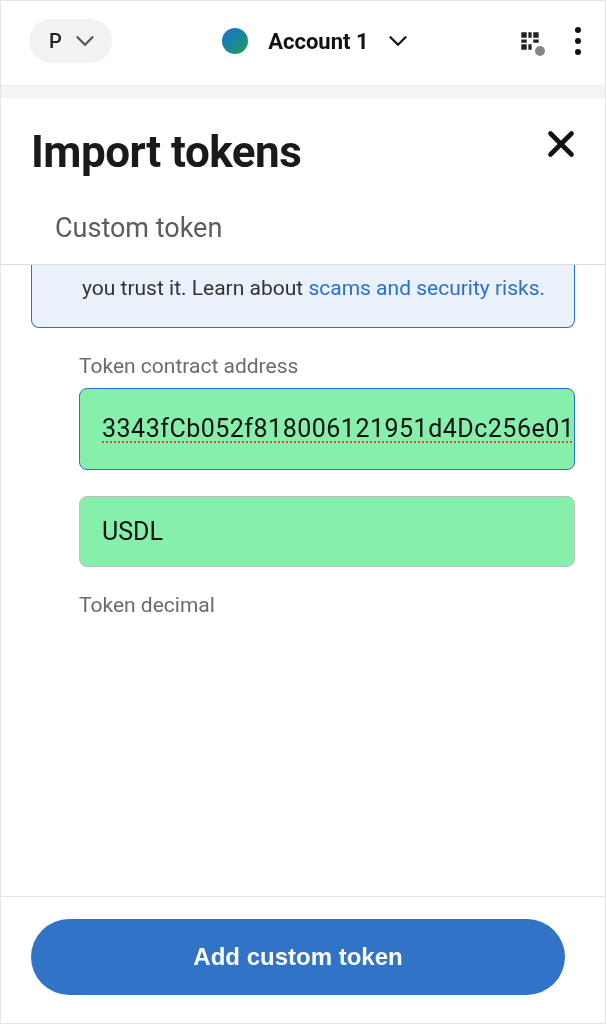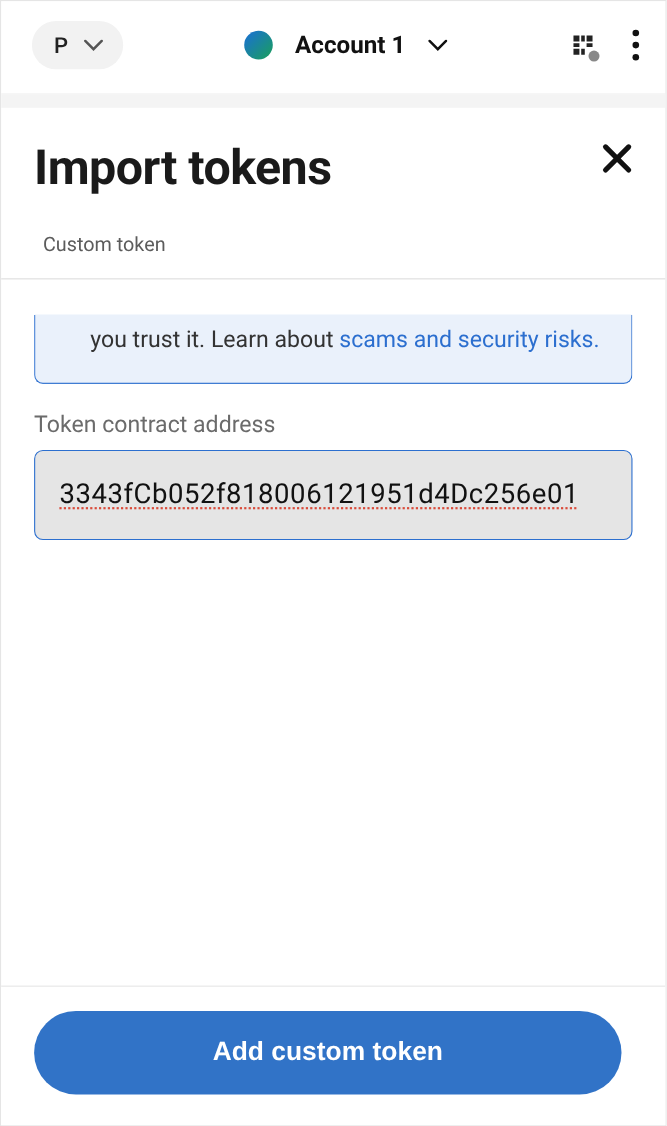--- a/index.html
+++ b/index.html
@@ -86,47 +86,47 @@
       width: 28px; height: 28px; cursor: pointer;
       margin-top: 4px;
     }
     
     
     .tab-row {
       padding: 16px 30px 20px 38px;
       border-bottom: 1px solid #ddd;
     }
     .tab-label {
-      font-size: 18px;
+      font-size: 27px;
       color: #5c5c5c;
       font-weight: 400;
+      margin-left: 16px;
     }
     
     
     .main-content {
       padding: 0 30px;
     }
     .warning-box {
       background: #eaf1fb;
       border: 1px solid #2c6fcf;
       border-top: none;
       border-radius: 0 0 8px 8px;
       padding: 8px 20px 22px 50px;
       font-size: 21px;
       line-height: 1.5;
       color: #333;
-      margin-top: 32px;
     }
     .warning-box a {
       color: #2c6fcf;
       text-decoration: none;
     }
     
     
-    .field-group { margin-top: 26px; }
+    .field-group { margin-top: 26px; margin-left: 48px; }
     .field-label-row {
       display: flex;
       justify-content: space-between;
       align-items: baseline;
       margin-bottom: 10px;
     }
     .field-label {
       font-size: 21px;
       color: #6b6b6b;
     }
@@ -138,21 +138,21 @@
     }
     .input {
       width: 100%;
       border: 1px solid #bfbfbf;
       border-radius: 8px;
       padding: 20px 22px;
       font-size: 25px;
       color: #111;
       font-family: inherit;
       outline: none;
-      background: #e5e5e5;
+      background: #86efac;
     }
     .input-address {
       border: 1px solid #2c6fcf;
       font-size: 25px;
       letter-spacing: 0.5px;
       text-decoration-line: underline;
       text-decoration-style: dotted;
       text-decoration-color: #d94b3a;
       text-underline-offset: 4px;
       text-decoration-thickness: 2px;
@@ -236,21 +236,25 @@
   <div class="field-group">
     <div class="field-label-row">
       <label class="field-label">Token contract address</label>
     </div>
     <div class="input input-address">
       <span>3343fCb052f818006121951d4Dc256e01</span>
     </div>
   </div>
 
   <div class="field-group">
+    <input class="input" readonly="" value="USDL" style="">
   </div>
 
   <div class="field-group">
+    <div class="field-label-row">
+      <label class="field-label">Token decimal</label>
+    </div>
   </div>
 </div>
 
 <div class="footer">
   <button class="primary-btn">Add custom token</button>
 </div>
 
 </body></html>

